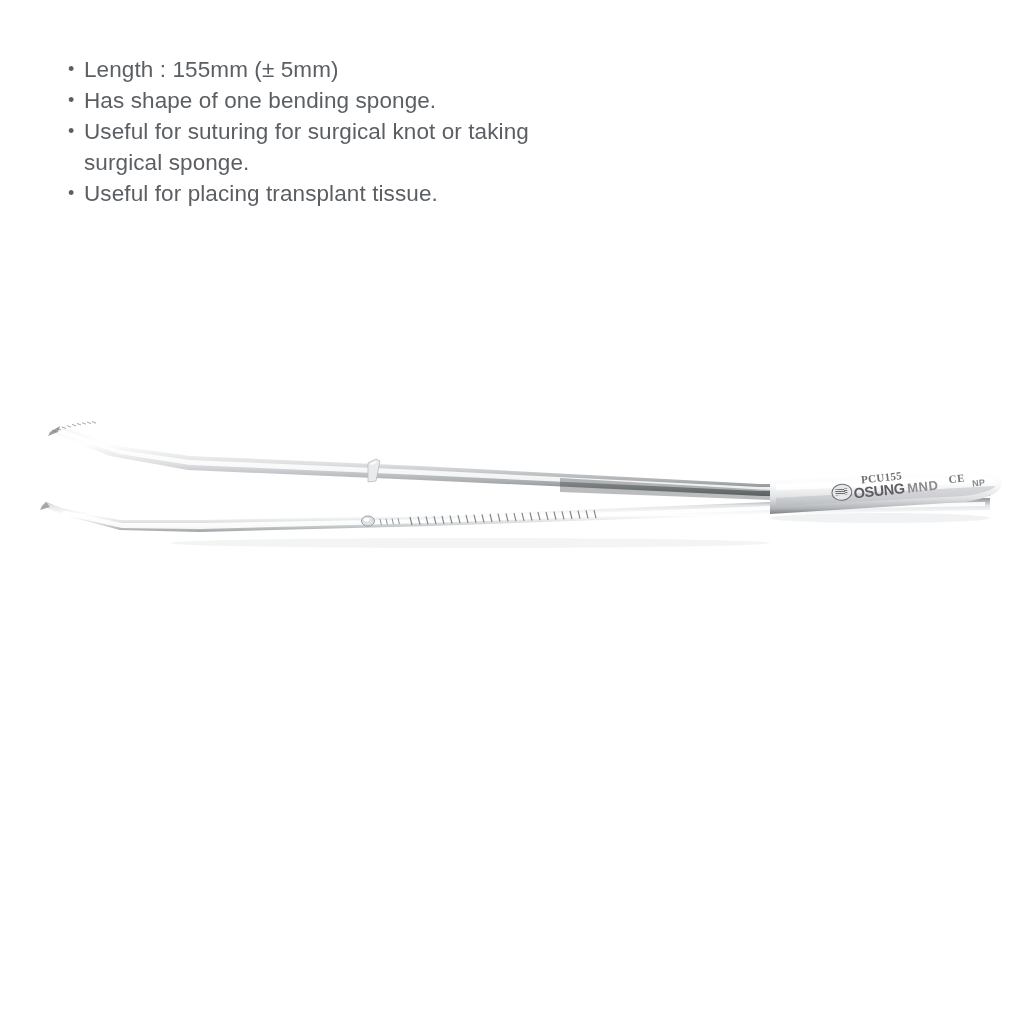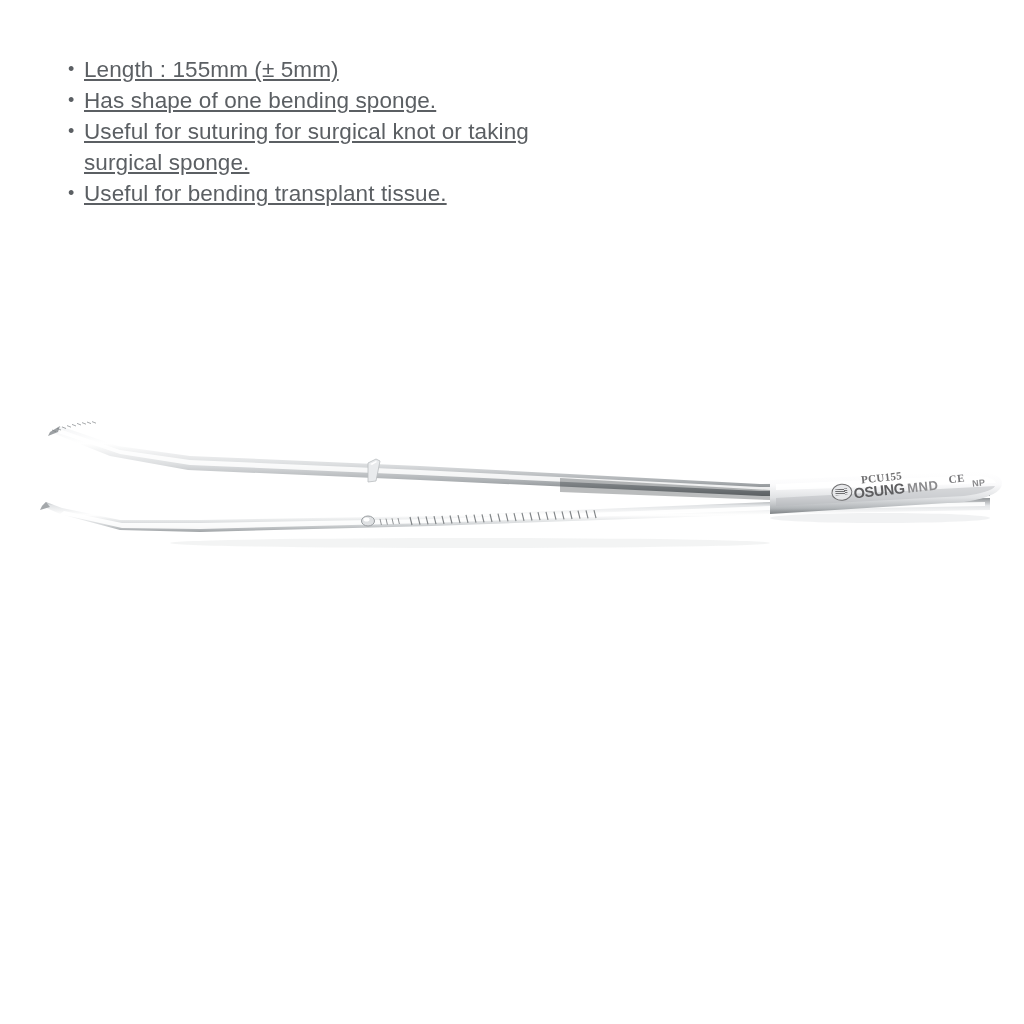--- a/index.html
+++ b/index.html
@@ -33,21 +33,20 @@
   }
   .spec-bullet {
     flex: 0 0 auto;
     width: 16px;
     color: #5b5f63;
     font-size: 18px;
     line-height: 31px;
   }
   .spec-text {
     flex: 1 1 auto;
-    text-decoration: underline;
   }
 
   
   .product-photo {
     position: absolute;
     left: 0;
     top: 380px;
     width: 1024px;
     height: 300px;
   }
@@ -163,21 +162,21 @@
   </div>
 
   <div class="spec-item">
     <span class="spec-bullet">•</span>
     <span class="spec-text">Useful for suturing for surgical knot or taking
 surgical sponge.</span>
   </div>
 
   <div class="spec-item">
     <span class="spec-bullet">•</span>
-    <span class="spec-text">Useful for bending transplant tissue.</span>
+    <span class="spec-text">Useful for placing transplant tissue.</span>
   </div>
 
 </div>
 
 <div class="product-photo">
   <div class="photo-stage">
 
     <svg class="instrument-svg" viewBox="0 0 1024 300">
       <defs>
         <linearGradient id="steelUpper" x1="0" y1="0" x2="0" y2="1">

